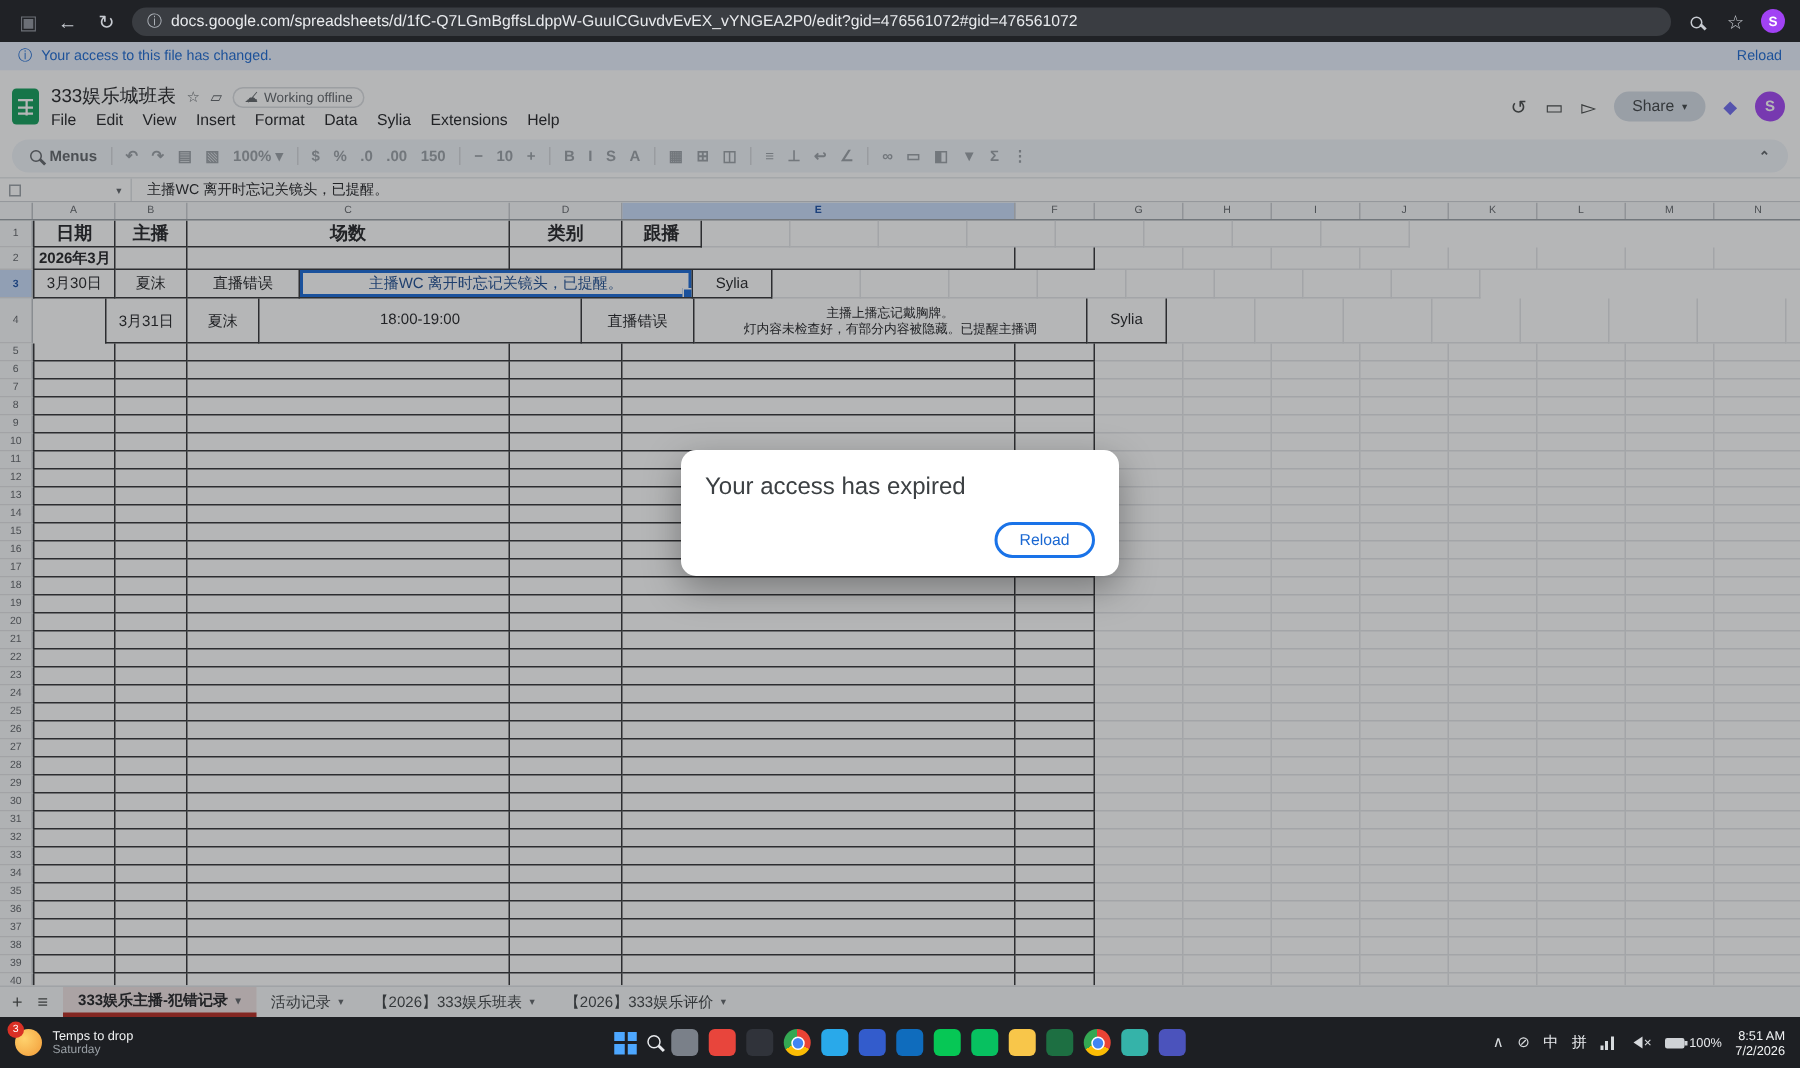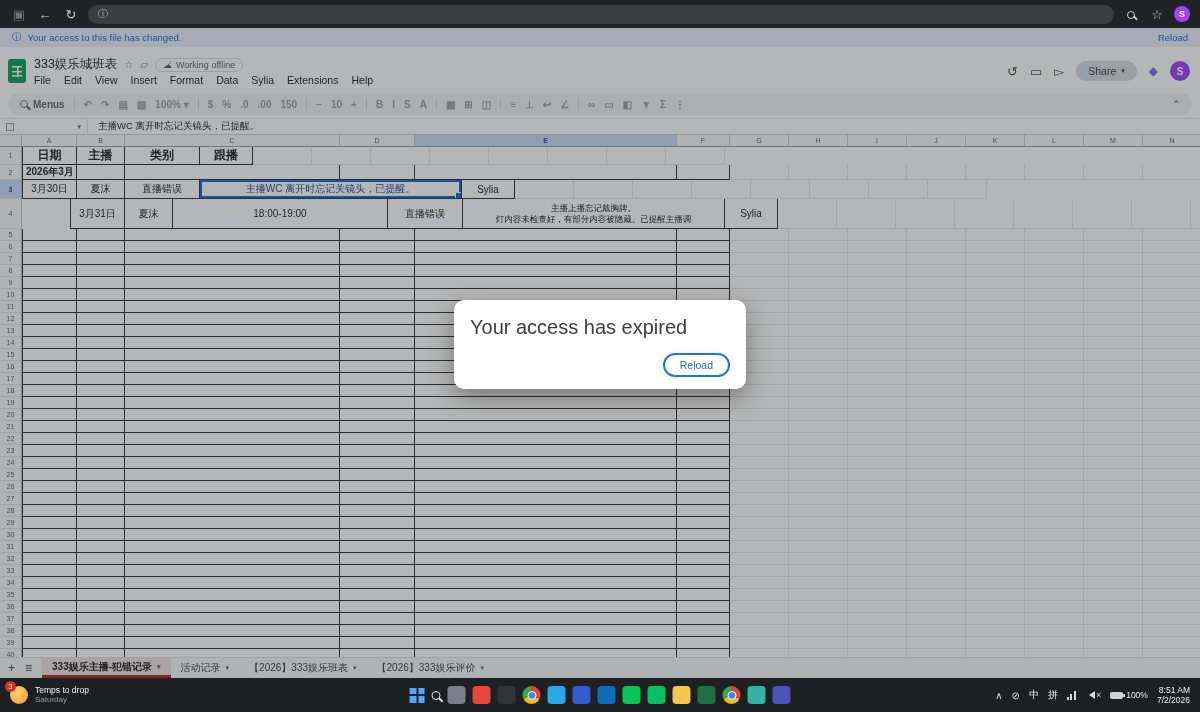--- a/index.html
+++ b/index.html
@@ -81,21 +81,21 @@
   .tabbar { flex:0 0 21px; background:#f8f9fa; border-top:1px solid #e0e2e5; display:flex; align-items:center; padding:0 8px; gap:10px; }
   .tb-icon { color:#444746; font-size:12px; }
   .sheet-tab { display:flex; align-items:center; gap:5px; font-size:10px; color:#3c4043; padding:0 10px; height:100%; cursor:default; }
   .sheet-tab .caret { font-size:7px; color:#5f6368; }
   .sheet-tab.active { background:rgba(179,38,30,0.10); border-bottom:3px solid #b3261e; font-weight:700; color:#202124; }
 
   
   .scrim { position:absolute; inset:0; background:rgba(38,40,44,0.34); z-index:20; }
   .dialog { position:absolute; left:50%; top:272px; transform:translateX(-50%); width:292px; background:#fff; border-radius:10px;
             box-shadow:0 8px 24px rgba(0,0,0,0.35); z-index:30; padding:16px 16px 12px; }
-  .dialog-title { font-size:20px; color:#3c4043; }
+  .dialog-title { font-size:16px; color:#3c4043; }
   .dialog-body { margin-top:11px; font-size:9px; line-height:1.55; color:#5f6368; }
   .dialog-actions { margin-top:14px; display:flex; justify-content:flex-end; }
   .dialog-reload { border:2px solid #1a73e8; color:#1967d2; background:#fff; border-radius:999px; padding:4px 15px; font-size:10.5px; font-family:inherit; cursor:pointer; }
 
   
   .taskbar { flex:0 0 34px; background:#1d1f23; color:#fff; display:flex; align-items:center; padding:0 10px; position:relative; }
   .weather { display:flex; align-items:center; gap:7px; }
   .w-icon { width:18px; height:18px; border-radius:50%; background:radial-gradient(circle at 35% 35%, #ffd36e, #f29b38); position:relative; }
   .w-badge { position:absolute; top:-5px; left:-5px; min-width:11px; height:11px; border-radius:6px; background:#d93025; color:#fff; font-size:7px; display:flex; align-items:center; justify-content:center; padding:0 2px; }
   .w-text { display:flex; flex-direction:column; line-height:1.15; }
@@ -127,20 +127,21 @@
 <body>
 
 <div class="screen">
 
   <div class="browser-bar">
     <span class="b-icon dim">▣</span>
     <span class="b-icon">←</span>
     <span class="b-icon">↻</span>
     <div class="addr">
       <span class="info">ⓘ</span>
+      <span class="url">docs.google.com/spreadsheets/d/1fC-Q7LGmBgffsLdppW-GuuICGuvdvEvEX_vYNGEA2P0/edit?gid=476561072#gid=476561072</span>
     </div>
     <span class="b-icon"><span class="mag"></span></span>
     <span class="b-icon">☆</span>
     <span class="avatar">S</span>
   </div>
 
   <div class="page">
 
     <div class="notif-bar">
       <span>ⓘ</span>
@@ -259,20 +260,21 @@
           <div class="colh" style="width: 59px; flex-basis: 59px;">K</div>
           <div class="colh" style="width: 59px; flex-basis: 59px;">L</div>
           <div class="colh" style="width: 59px; flex-basis: 59px;">M</div>
           <div class="colh" style="width: 59px; flex-basis: 59px;">N</div>
         </div>
       <div class="grid-rows">
           <div class="grow" style="flex-basis: 17px;">
             <div class="rnum">1</div>
             <div class="cell dark first hdr" style="width: 55px; flex-basis: 55px;">日期</div>
             <div class="cell dark hdr" style="width: 48px; flex-basis: 48px;">主播</div>
+            <div class="cell dark hdr" style="width: 215px; flex-basis: 215px;">场数</div>
             <div class="cell dark hdr" style="width: 75px; flex-basis: 75px;">类别</div>
             <div class="cell dark hdr" style="width: 53px; flex-basis: 53px;">跟播</div>
             <div class="cell light hdr" style="width: 59px; flex-basis: 59px;"></div>
             <div class="cell light hdr" style="width: 59px; flex-basis: 59px;"></div>
             <div class="cell light hdr" style="width: 59px; flex-basis: 59px;"></div>
             <div class="cell light hdr" style="width: 59px; flex-basis: 59px;"></div>
             <div class="cell light hdr" style="width: 59px; flex-basis: 59px;"></div>
             <div class="cell light hdr" style="width: 59px; flex-basis: 59px;"></div>
             <div class="cell light hdr" style="width: 59px; flex-basis: 59px;"></div>
             <div class="cell light hdr" style="width: 59px; flex-basis: 59px;"></div>

